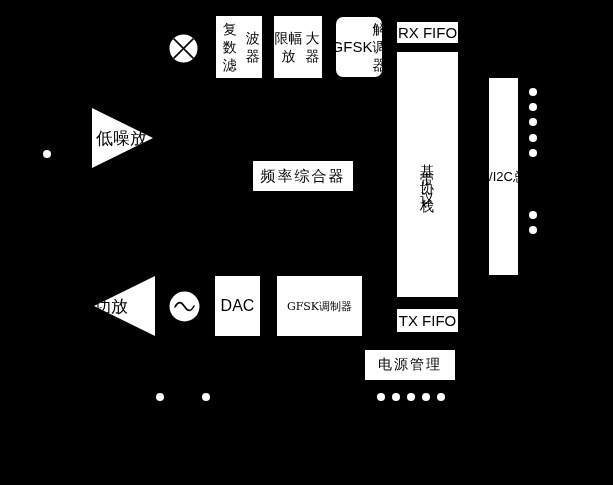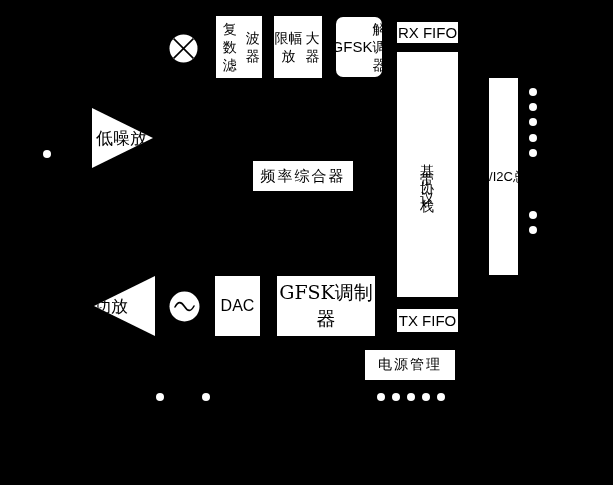--- a/index.html
+++ b/index.html
@@ -34,21 +34,21 @@
   #baseband       { left: 397px; top: 52px; width: 61px; height: 245px; }
   #baseband .vtext {
     writing-mode: vertical-rl;
     text-orientation: upright;
     font-size: 14px;
     letter-spacing: 9px;
   }
   #spi-bus        { left: 489px; top: 78px; width: 29px; height: 197px; font-size: 13px; line-height: 16px; }
   #freq-synth     { left: 253px; top: 161px; width: 100px; height: 30px; font-size: 15px; letter-spacing: 2px; }
   #dac            { left: 215px; top: 276px; width: 45px; height: 60px; font-size: 16px; }
-  #gfsk-mod       { left: 277px; top: 276px; width: 98px; height: 60px; font-size: 19px; }
+  #gfsk-mod       { left: 277px; top: 276px; width: 85px; height: 60px; font-size: 11px; }
   #tx-fifo        { left: 397px; top: 309px; width: 61px; height: 23px; font-size: 15px; }
   #power-mgmt     { left: 365px; top: 350px; width: 90px; height: 30px; font-size: 14px; letter-spacing: 2px; }
   #crystal-osc    { left: 139px; top: 351px; width: 89px; height: 32px; font-size: 14px; letter-spacing: 1px; }
 
   .tri { position: absolute; background: #ffffff; color: #000000; display: flex; align-items: center; box-sizing: border-box; font-size: 17px; }
   #lna {
     left: 92px; top: 108px; width: 61px; height: 60px;
     clip-path: polygon(0 0, 100% 50%, 0 100%);
     justify-content: flex-start; padding-left: 4px;
   }

